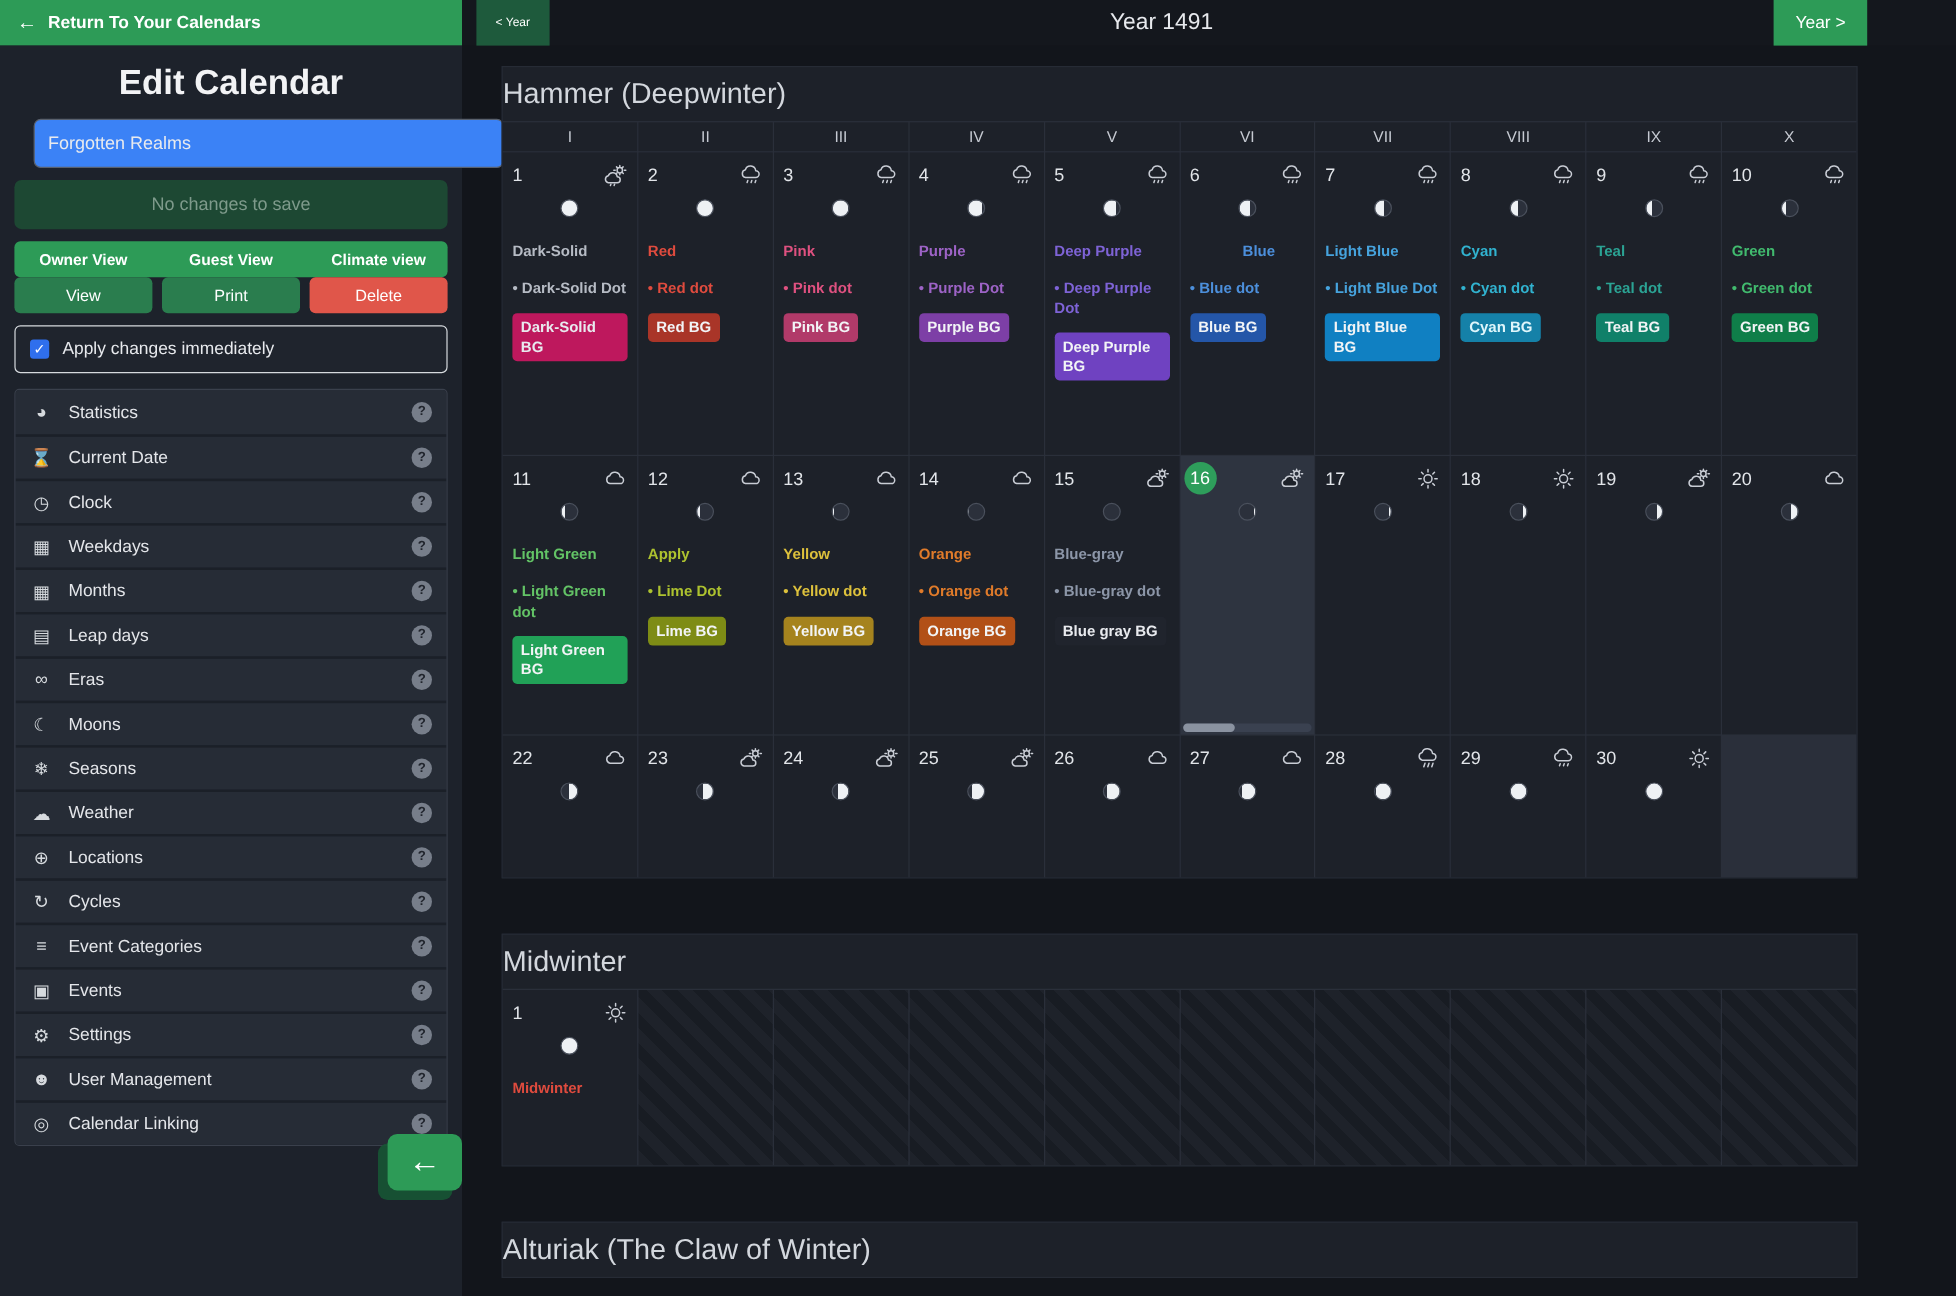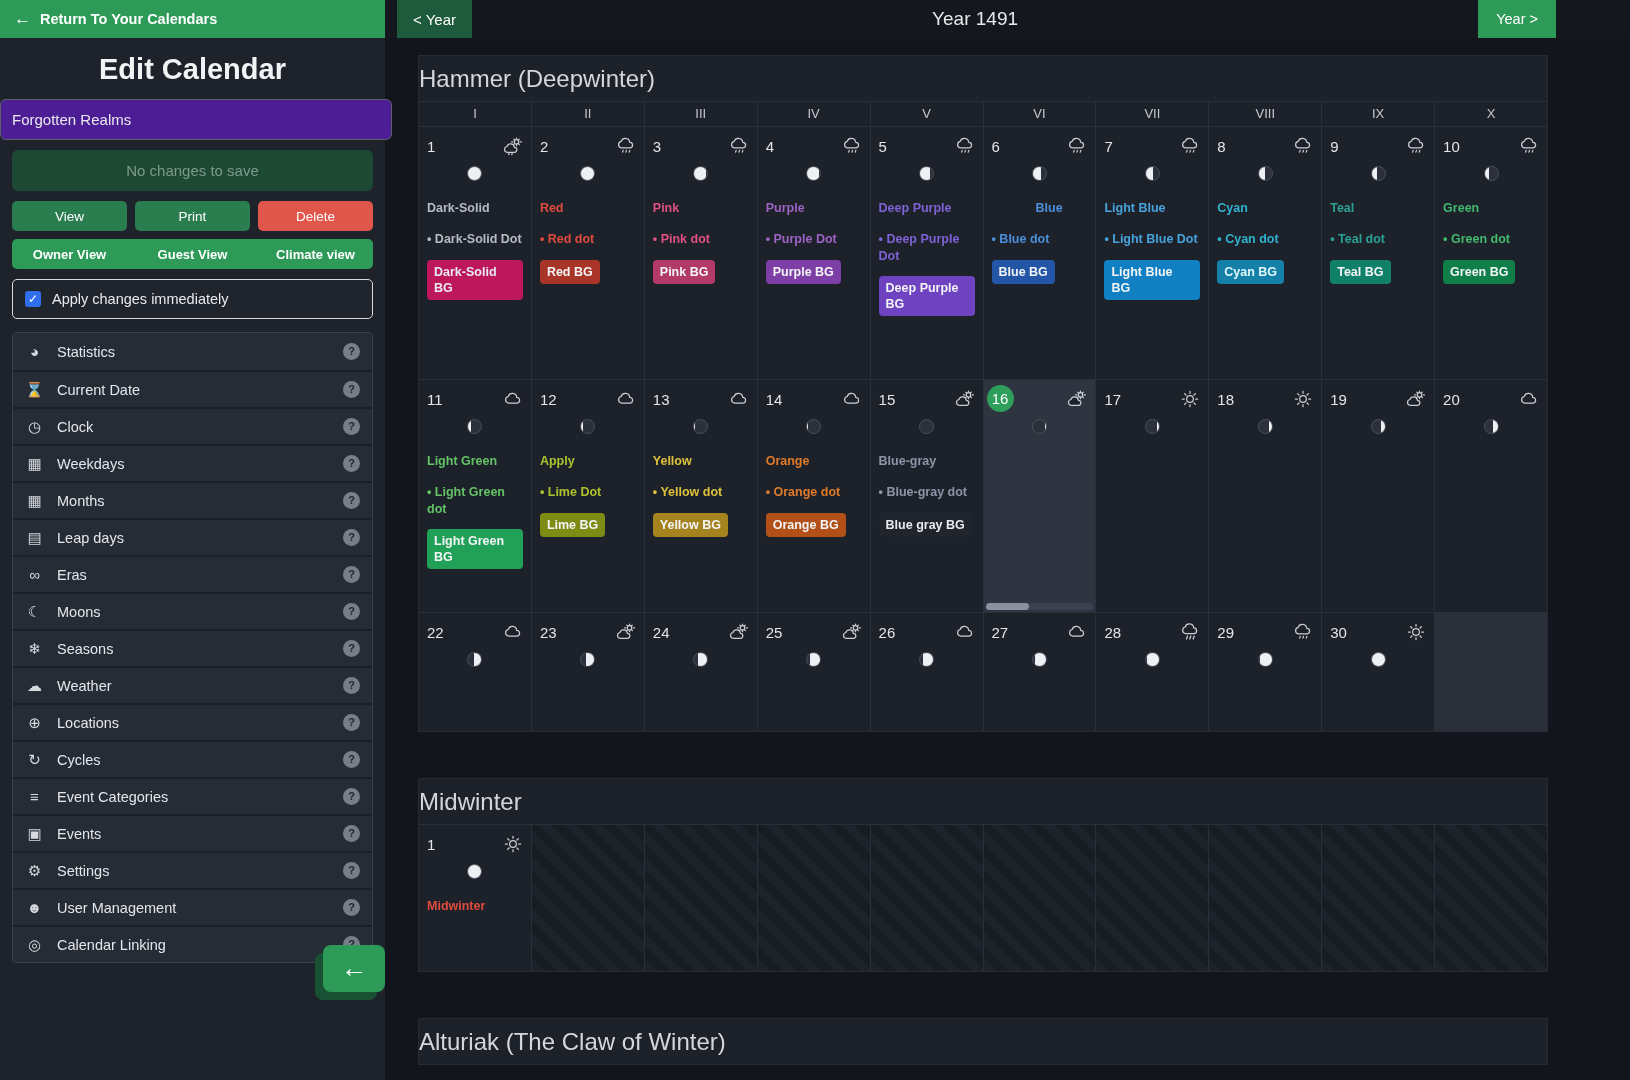--- a/index.html
+++ b/index.html
@@ -5,30 +5,30 @@
   * { box-sizing: border-box; margin: 0; padding: 0; }
   html,body { width:1630px; height:1080px; overflow:hidden; background:#12151b;
     font-family:"Liberation Sans", sans-serif; }
 
   
   .topbar { height:38px; background:#14171d; display:flex; align-items:stretch; }
   .btn-return { width:385px; background:#2d9b57; border:none; color:#fff; font-weight:700;
     font-size:14.5px; text-align:left; padding-left:14px; display:flex; align-items:center; gap:9px;
     cursor:pointer; font-family:inherit; }
   .btn-return .arr { font-size:17px; font-weight:700; }
-  .btn-prev-year { margin-left:12px; background:#1e5a3c; border:none; color:#fff; font-size:15px;
+  .btn-prev-year { margin-left:12px; background:#1e5a3c; border:none; color:#fff; font-size:10px;
     padding:0 16px; cursor:pointer; font-family:inherit; }
   .year-title { flex:1; text-align:center; line-height:38px; color:#e7e9ed; font-size:19px; }
   .btn-next-year { background:#2d9b57; border:none; color:#fff; font-size:14.5px; padding:0 18px;
     margin-right:74px; cursor:pointer; font-family:inherit; }
 
   
   .sidebar { position:absolute; left:0; top:38px; bottom:0; width:385px; background:#1d222b; }
   .sidebar h1 { font-size:29px; font-weight:700; color:#f2f3f5; text-align:center; margin:15px 0 13px; }
-  .cal-name { display:block; width:392px; margin:0 0; height:41px; background:#4c1d95;
+  .cal-name { display:block; width:392px; margin:0 28px; height:41px; background:#3b82f6;
     border:1px solid #5a616d; border-radius:6px; color:#e8eaee; font-size:15px; padding:0 11px;
     font-family:inherit; }
   .btn-save { display:block; width:361px; margin:10px 12px; height:41px; background:#1d4833;
     color:#7e9a8b; border:none; border-radius:6px; font-size:15px; cursor:pointer; font-family:inherit; }
   .btn-row { display:flex; gap:8px; margin:0 12px; }
   .abtn { flex:1; height:30px; border:none; border-radius:5px; color:#fff; font-size:13.5px;
     cursor:pointer; font-family:inherit; }
   .abtn.green { background:#2a7d4e; }
   .abtn.red { background:#e0564a; }
   .seg { margin-top:8px; background:#2d9b57; border-radius:5px; height:30px; align-items:center; }
@@ -88,29 +88,29 @@
   </button>
   <button class="btn-prev-year">&lt; Year</button>
   <div class="year-title">Year 1491</div>
   <button class="btn-next-year">Year &gt;</button>
 </div>
 
 <aside class="sidebar">
   <h1>Edit Calendar</h1>
   <input class="cal-name" value="Forgotten Realms" style="">
   <button class="btn-save">No changes to save</button>
+  <div class="btn-row seg" id="view-row">
+      <button class="vbtn">Owner View</button>
+      <button class="vbtn">Guest View</button>
+      <button class="vbtn">Climate view</button>
+    </div>
   <div class="btn-row" id="action-row">
       <button class="abtn green">View</button>
       <button class="abtn green">Print</button>
       <button class="abtn red">Delete</button>
-    </div>
-  <div class="btn-row seg" id="view-row">
-      <button class="vbtn">Owner View</button>
-      <button class="vbtn">Guest View</button>
-      <button class="vbtn">Climate view</button>
     </div>
   <label class="apply-row">
     <span class="checkbox">✓</span>
     <span>Apply changes immediately</span>
   </label>
   <div class="menu" id="menu">
       <div class="menu-item">
         <span class="mi-icon">◕</span>
         <span class="mi-label">Statistics</span>
         <span class="help">?</span>

